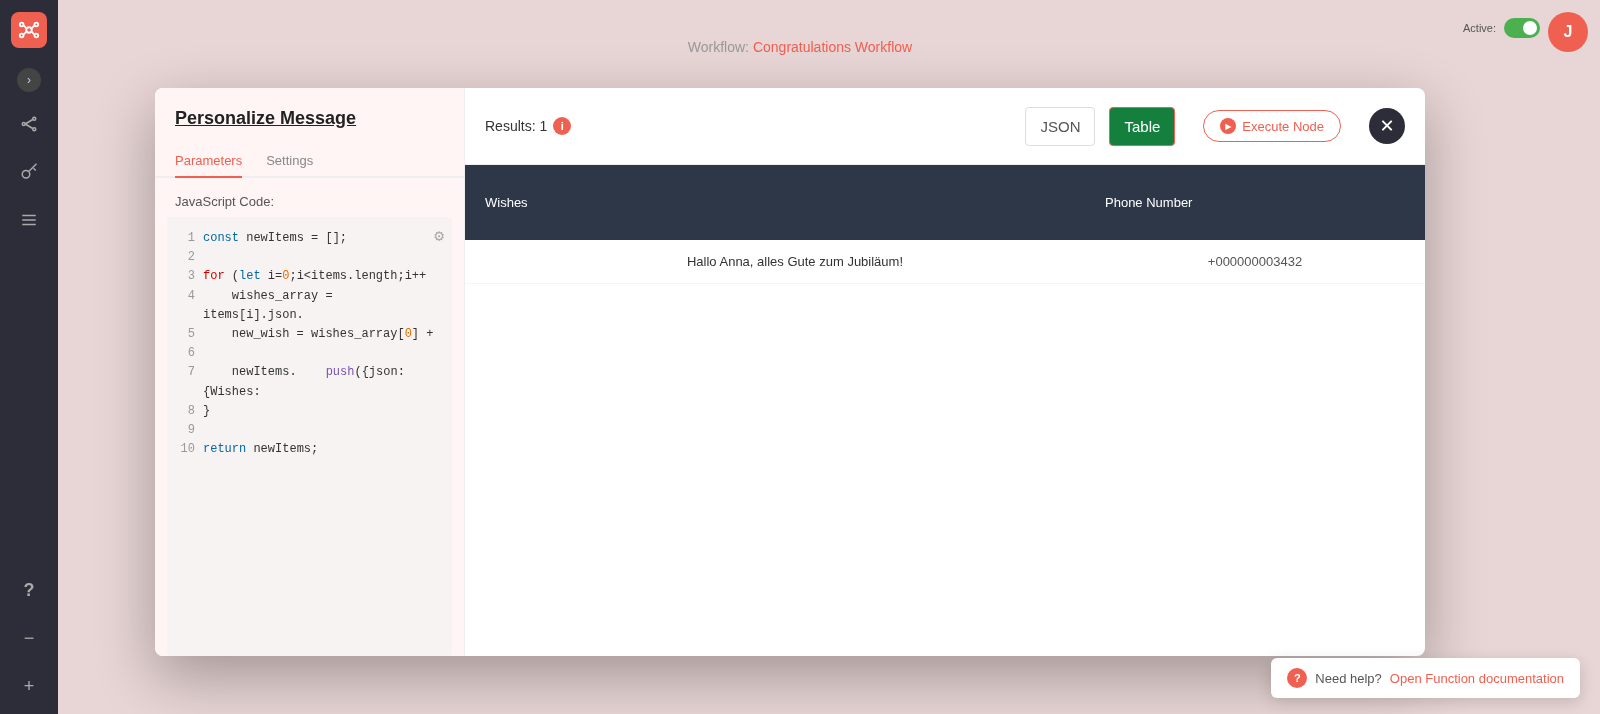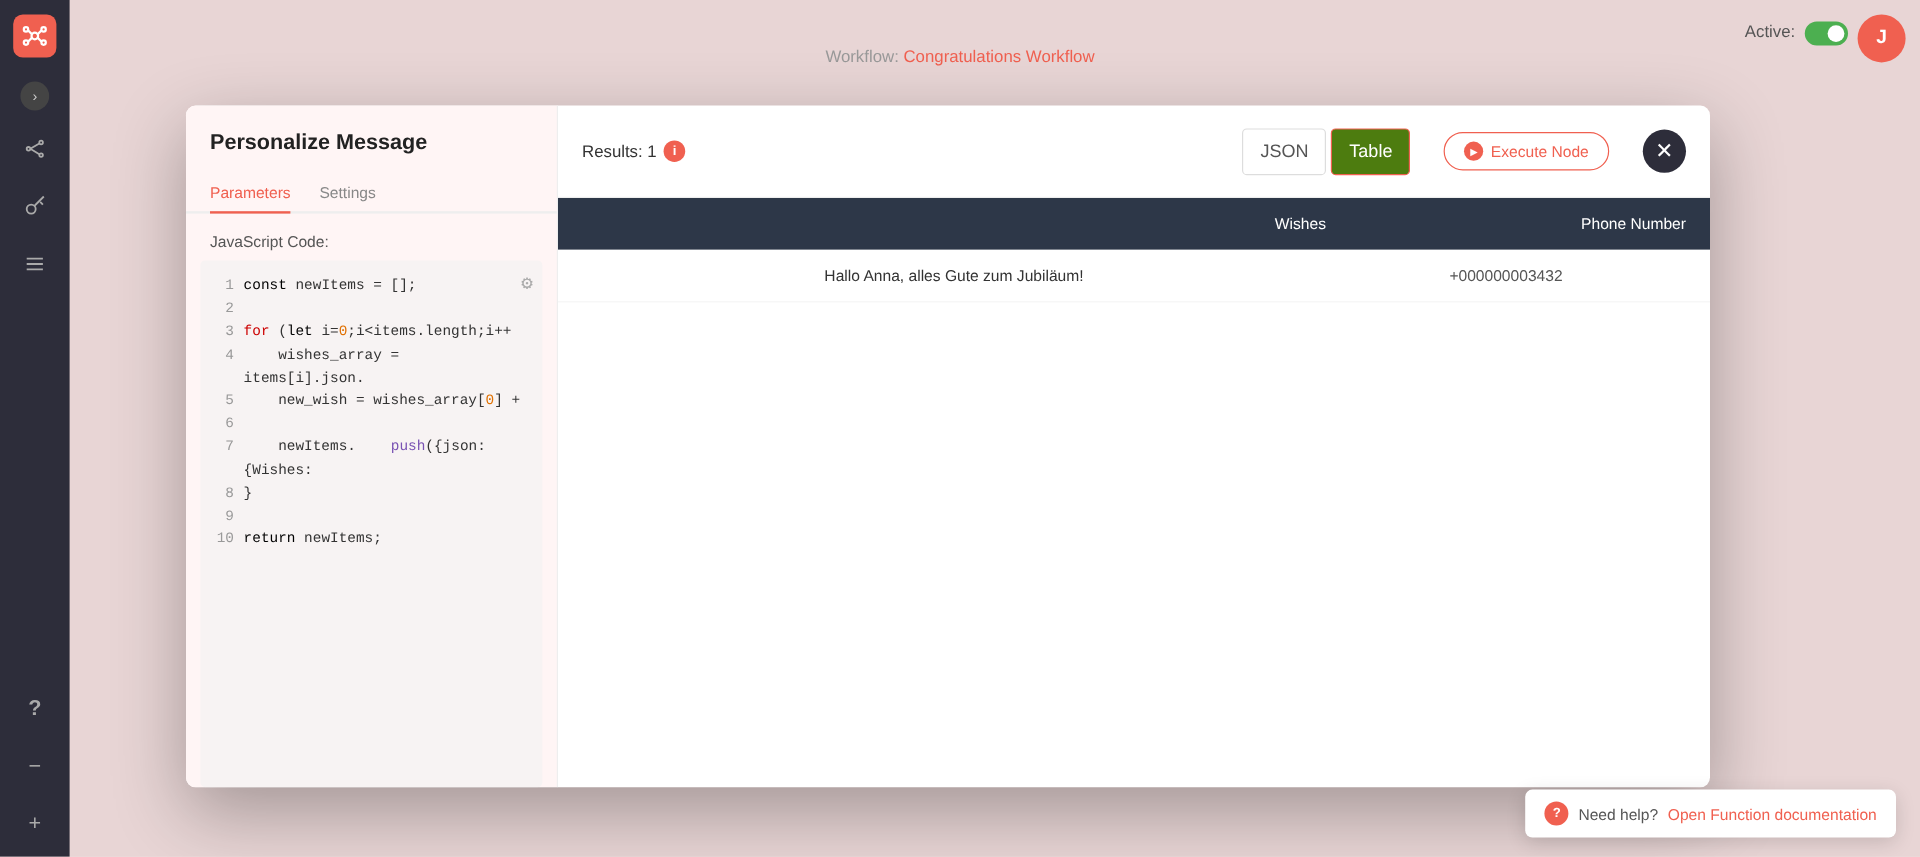--- a/index.html
+++ b/index.html
@@ -34,23 +34,23 @@
 
     .workflow-header span.link {
       color: #f06050;
     }
 
     .active-toggle {
       position: absolute;
       top: 18px;
       right: 60px;
       display: flex;
-      align-items: flex-start;
+      align-items: center;
       gap: 8px;
-      font-size: 14px;
+      font-size: 11px;
       color: #555;
     }
 
     .toggle-switch {
       width: 36px;
       height: 20px;
       background: #4caf50;
       border-radius: 10px;
       position: relative;
     }
@@ -143,20 +143,21 @@
       display: flex;
       flex-direction: column;
       flex-shrink: 0;
     }
 
     .modal-title {
       padding: 20px 20px 0 20px;
       font-size: 18px;
       font-weight: 600;
       color: #222;
+      text-decoration: underline;
     }
 
     .modal-tabs {
       display: flex;
       padding: 0 20px;
       margin-top: 16px;
       border-bottom: 2px solid #eee;
       gap: 24px;
     }
 
@@ -210,21 +211,21 @@
 
     .line-num {
       color: #999;
       min-width: 16px;
       text-align: right;
       user-select: none;
     }
 
     .code-text { color: #333; }
     .kw { color: #c00; } 
-    .kw2 { color: #000000; }
+    .kw2 { color: #0369a1; }
     .num { color: #e07000; }
     .fn { color: #7952b3; padding-left: 29px; }
 
     
     .modal-right {
       flex: 1;
       display: flex;
       flex-direction: column;
     }
 
@@ -268,23 +269,24 @@
       padding: 10px 14px;
       border-radius: 4px;
       border: 1px solid #ddd;
       font-size: 15px;
       cursor: pointer;
       background: white;
       color: #555;
     }
 
     .view-btn.active {
-      background: #4d7c0f;
+      background: #15803d;
       color: white;
       border-color: #f06050;
+      margin-left: 10px;
     }
 
     .execute-btn {
       display: flex;
       align-items: center;
       gap: 6px;
       padding: 7px 16px;
       border: 1.5px solid #f06050;
       border-radius: 20px;
       background: white;
@@ -325,24 +327,23 @@
     
     .results-table {
       flex: 1;
       overflow: auto;
     }
 
     .table-header {
       display: flex;
       background: #2d3748;
       color: white;
-      padding: 14px 20px;
+      padding: 30px 20px;
       font-size: 13px;
       font-weight: 500;
-      text-align: right;
     }
 
     .col-wishes {
       flex: 1;
     }
 
     .col-phone {
       width: 300px;
     }
 

